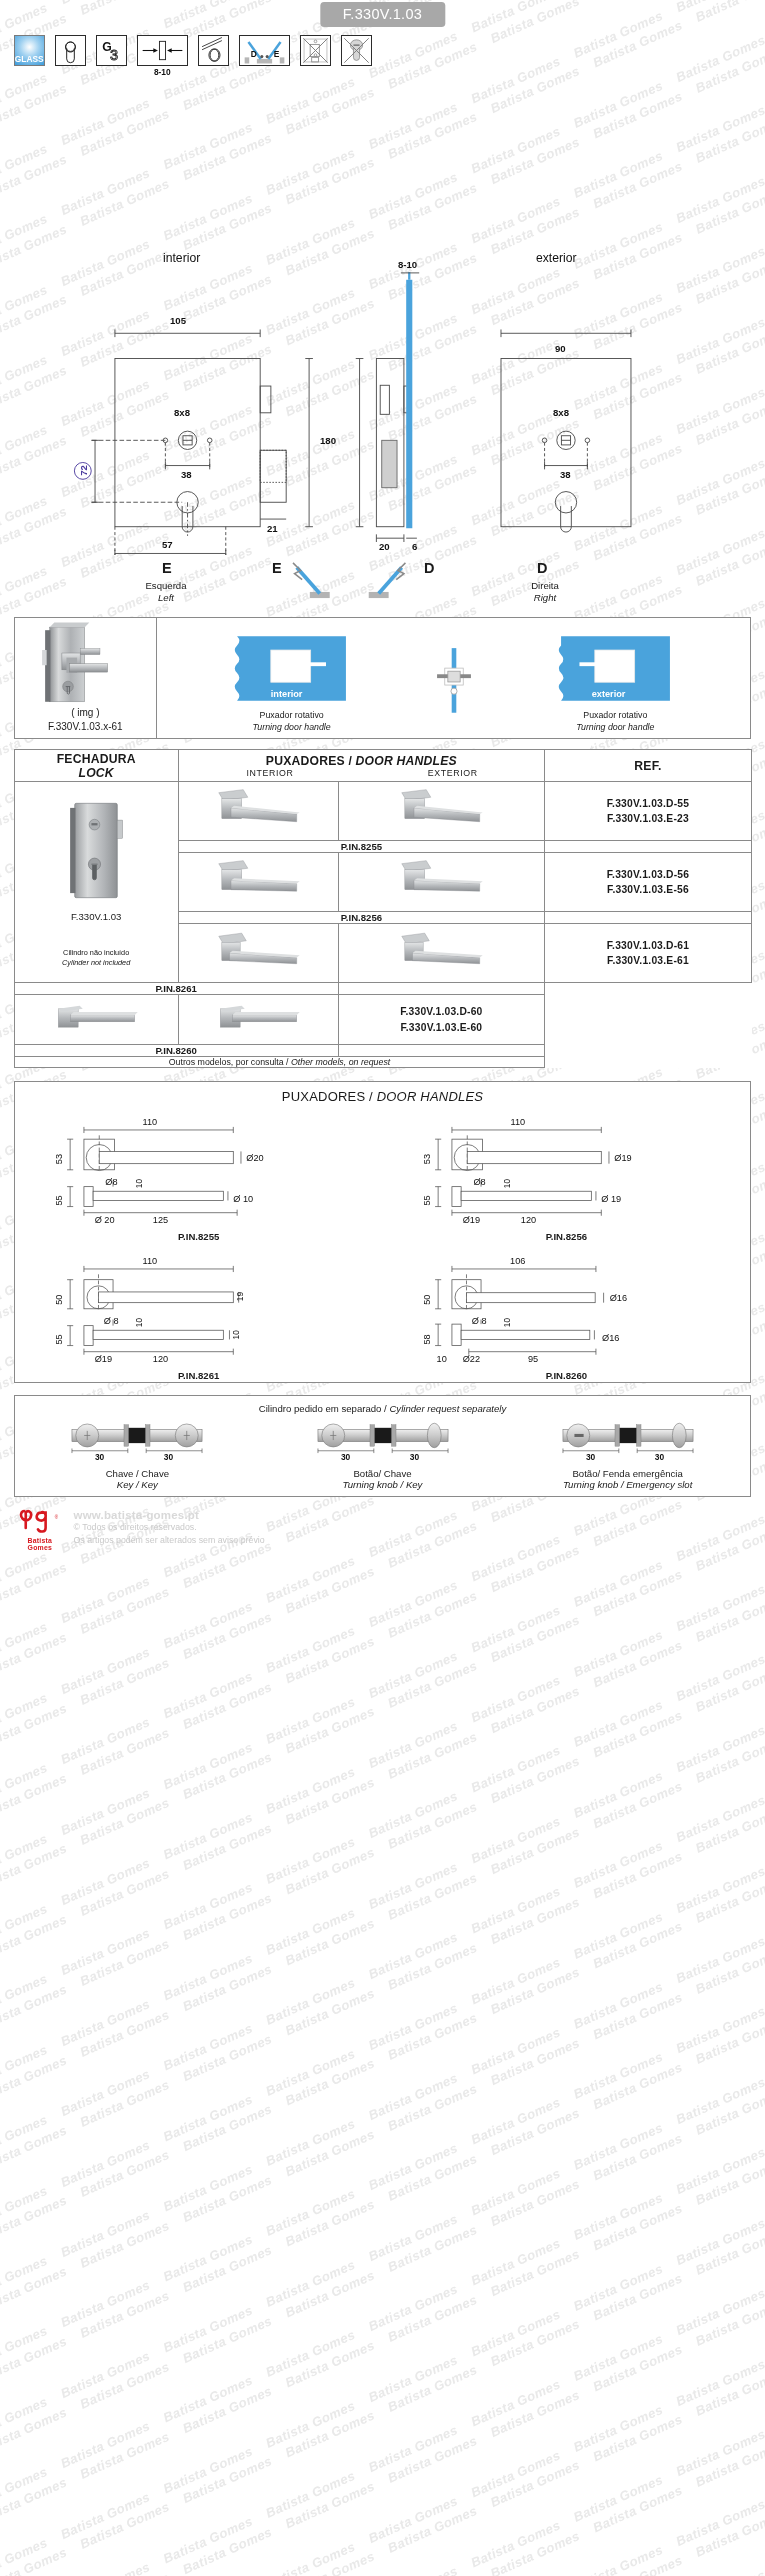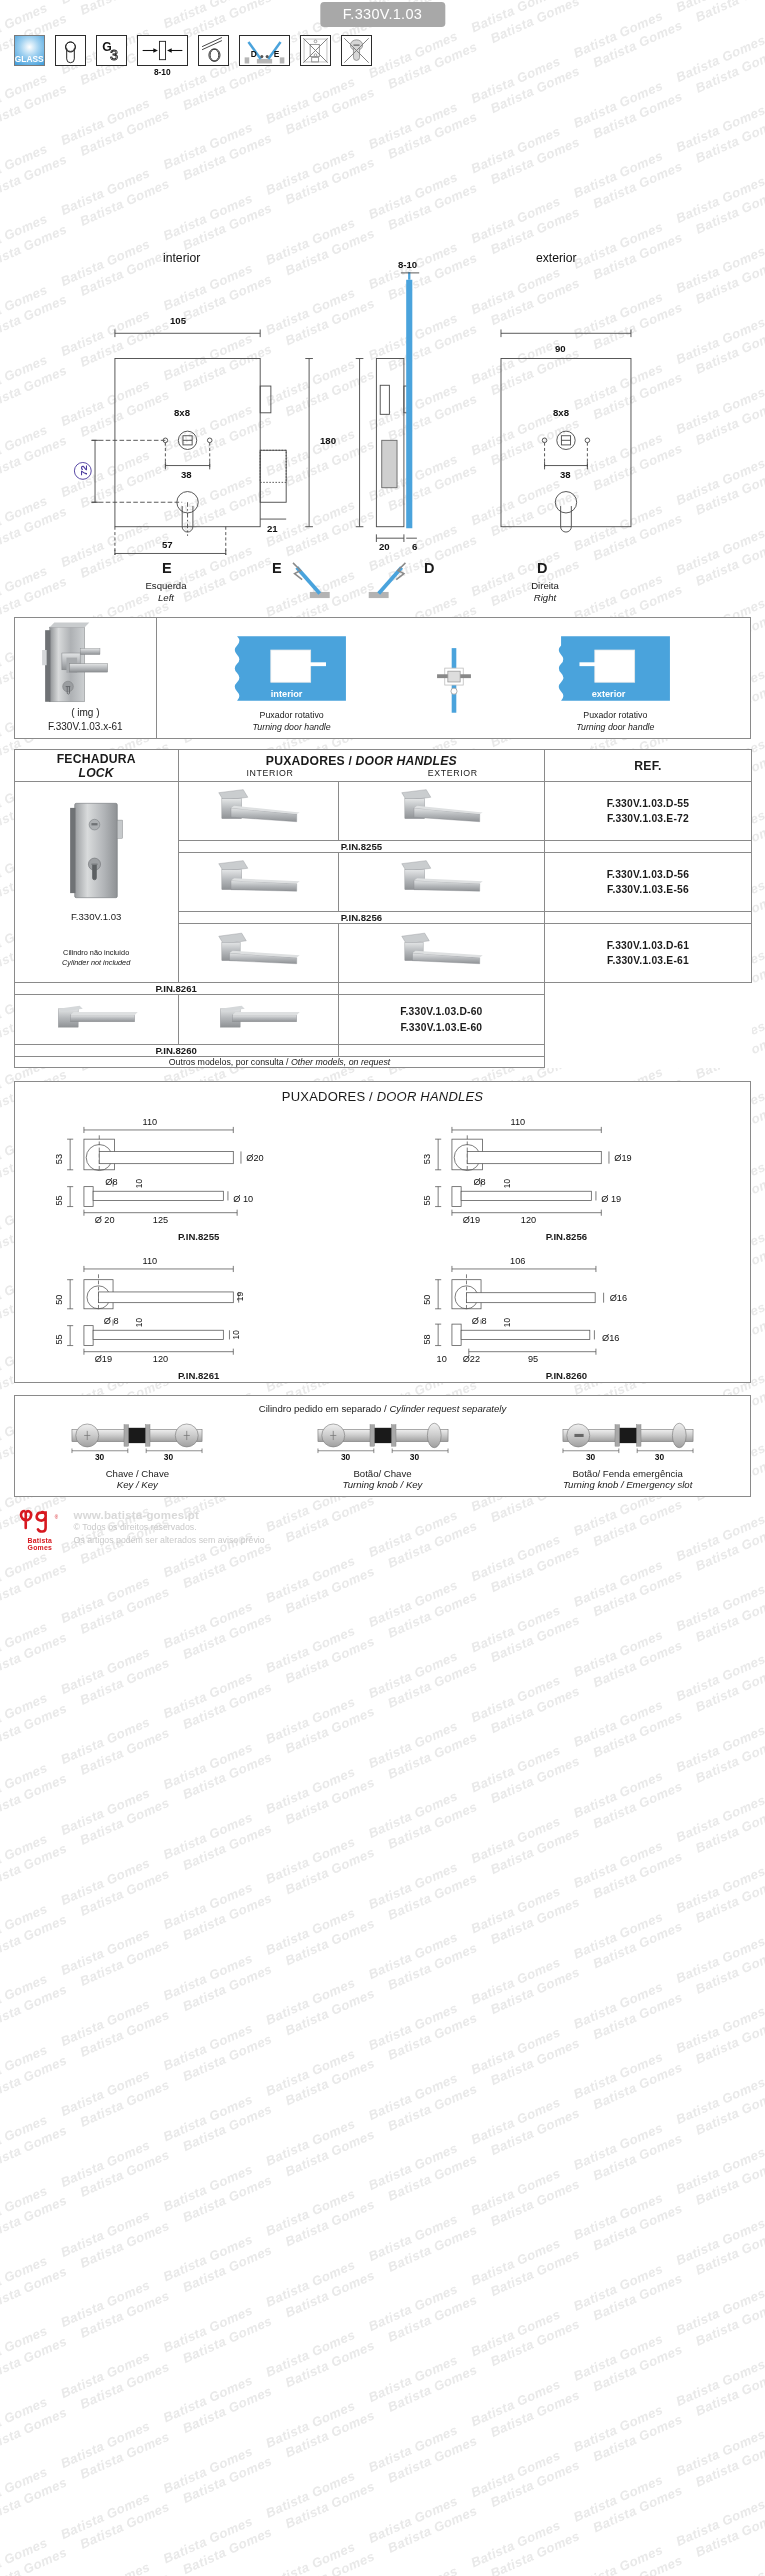--- a/index.html
+++ b/index.html
@@ -635,21 +635,21 @@
       <td class="hcell">
         <svg width="107" height="55" viewBox="0 0 140 72">
           <polygon points="18,14 50,10 56,20 24,24" fill="#cacdcf" stroke="#8b8e91" stroke-width="0.5"></polygon>
           <rect x="22" y="22" width="26" height="26" fill="url(#hg)" stroke="#8b8e91" stroke-width="0.5"></rect>
           <polygon points="34,34 120,42 120,52 34,46" fill="url(#hg)" stroke="#8b8e91" stroke-width="0.5"></polygon>
           <polygon points="34,34 120,42 124,40 38,31" fill="#dee0e1"></polygon>
         </svg>
       </td>
       <td class="refcell">
         <div>F.330V.1.03.D-55</div>
-        <div>F.330V.1.03.E-72</div>
+        <div>F.330V.1.03.E-23</div>
       </td>
     </tr>
     <tr>
       <td class="pin" colspan="2" style="border-top:0;">P.IN.8255</td>
       <td style="border-top:0;"></td>
     </tr>
 
     <tr>
       <td class="hcell">
         <svg width="107" height="55" viewBox="0 0 140 72">

